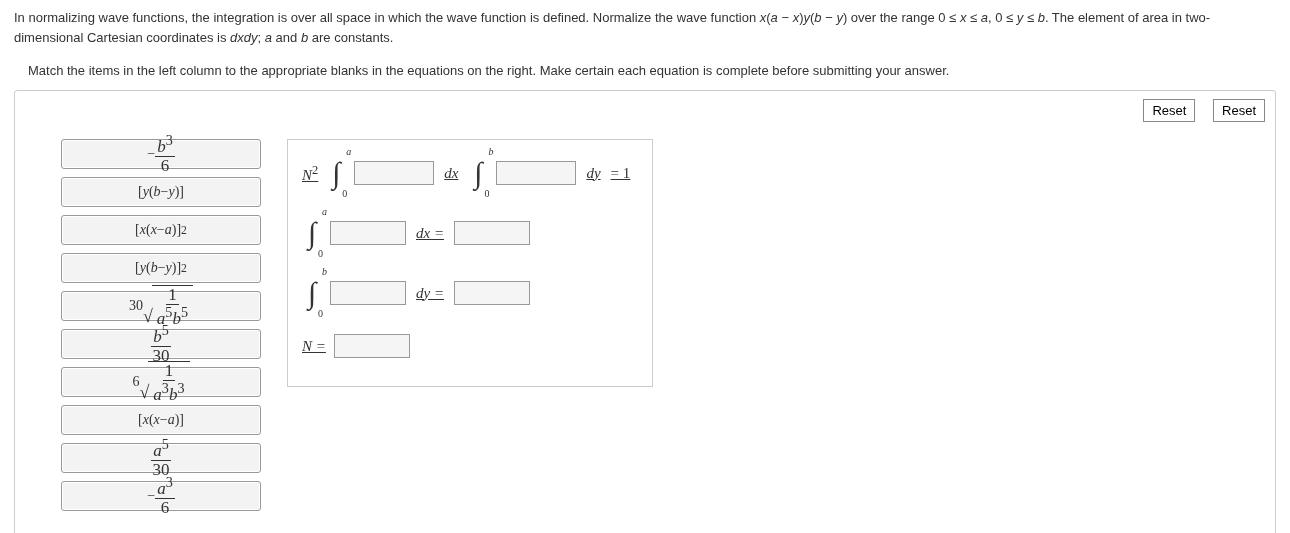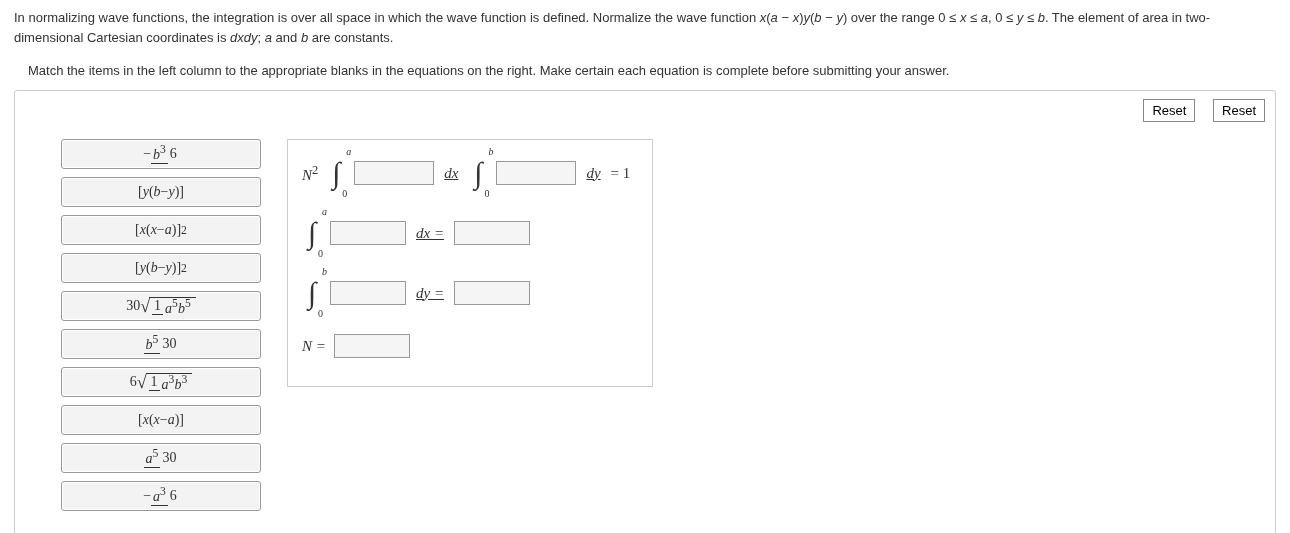--- a/index.html
+++ b/index.html
@@ -71,22 +71,22 @@
     display: inline-block;
     width: 26px;
     height: 44px;
     margin: 0 1px;
     text-align: center;
   }
   .intwrap .sym { font-size: 30px; line-height: 44px; }
   .intwrap .up { position: absolute; top: -4px; right: -2px; font-size: 10px; font-style: italic; }
   .intwrap .lo { position: absolute; bottom: -4px; right: 2px; font-size: 10px; }
   .tx { margin: 0 6px; font-style: italic; text-decoration: underline; }
-  .nx { margin: 17px 4px; }
-  .frac { display: inline-flex; flex-direction: row; align-items: center; font-size: 14px; vertical-align: middle; line-height: 1.05; }
+  .nx { margin: 17px 4px; text-decoration: underline; }
+  .frac { display: inline-flex; flex-direction: column; align-items: center; font-size: 17px; vertical-align: middle; line-height: 1.05; }
   .frac .num { border-bottom: 1px solid #333; padding: 0 2px; }
   .frac .den { padding: 0 2px; }
   .sqrt { display:inline-flex; align-items:flex-end; }
   .sqrt .r { font-size: 18px; margin-right:-1px;}
   .sqrt .arg { border-top: 1px solid #333; padding: 0 3px; font-size:11px;}
 </style>
 </head>
 <body>
 
 <p class="intro">In normalizing wave functions, the integration is over all space in which the wave function is defined. Normalize the wave function <i>x</i>(<i>a</i> − <i>x</i>)<i>y</i>(<i>b</i> − <i>y</i>) over the range 0 ≤ <i>x</i> ≤ <i>a</i>, 0 ≤ <i>y</i> ≤ <i>b</i>. The element of area in two-dimensional Cartesian coordinates is <i>dxdy</i>; <i>a</i> and <i>b</i> are constants.</p>

